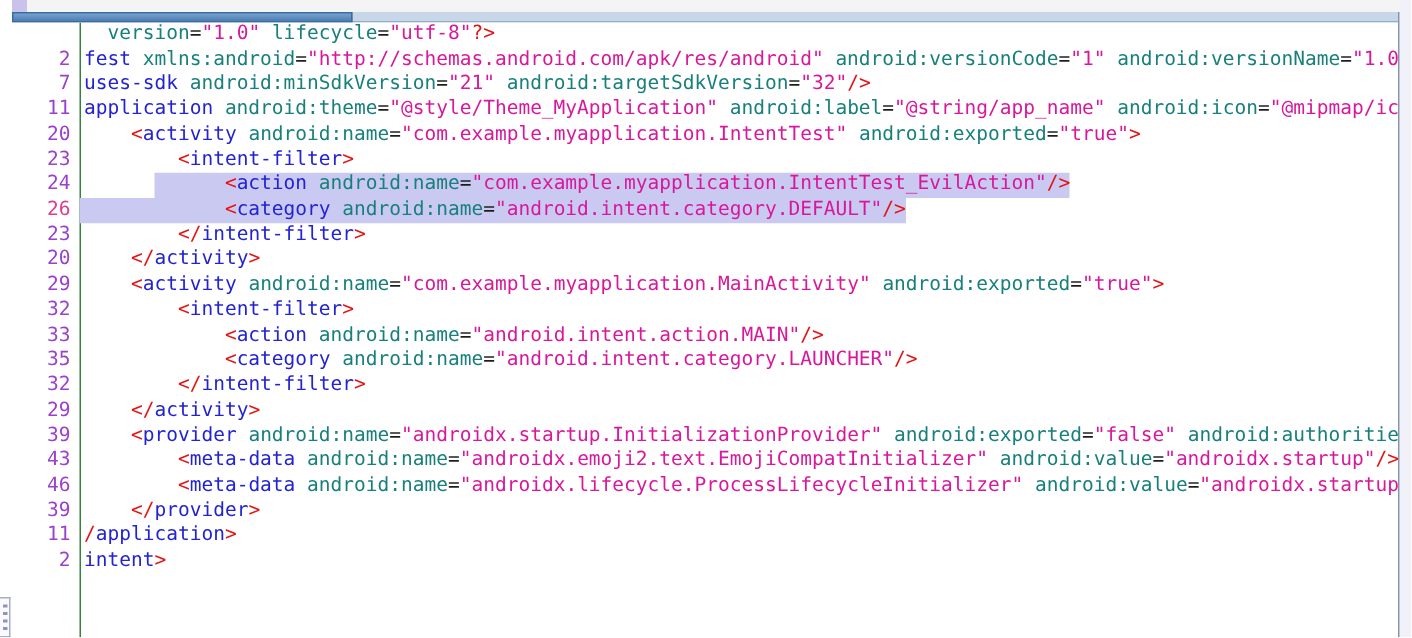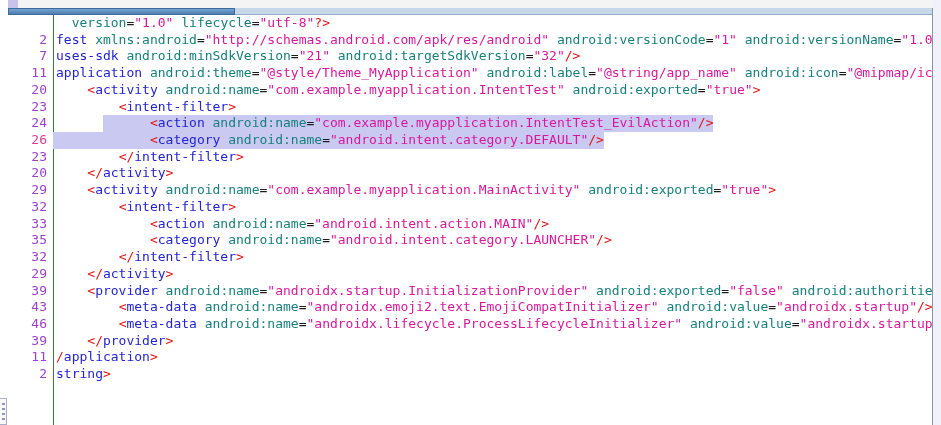--- a/index.html
+++ b/index.html
@@ -81,21 +81,21 @@
         <div class="row"><span class="num">32</span><span class="code"><span class="tk tk-sp">        </span><span class="tk tk-punct">&lt;</span><span class="tk tk-tag">intent-filter</span><span class="tk tk-punct">&gt;</span></span></div>
         <div class="row"><span class="num">33</span><span class="code"><span class="tk tk-sp">            </span><span class="tk tk-punct">&lt;</span><span class="tk tk-tag">action</span><span class="tk tk-sp"> </span><span class="tk tk-attr">android:name</span><span class="tk tk-eq">=</span><span class="tk tk-val">"android.intent.action.MAIN"</span><span class="tk tk-punct">/&gt;</span></span></div>
         <div class="row"><span class="num">35</span><span class="code"><span class="tk tk-sp">            </span><span class="tk tk-punct">&lt;</span><span class="tk tk-tag">category</span><span class="tk tk-sp"> </span><span class="tk tk-attr">android:name</span><span class="tk tk-eq">=</span><span class="tk tk-val">"android.intent.category.LAUNCHER"</span><span class="tk tk-punct">/&gt;</span></span></div>
         <div class="row"><span class="num">32</span><span class="code"><span class="tk tk-sp">        </span><span class="tk tk-punct">&lt;/</span><span class="tk tk-tag">intent-filter</span><span class="tk tk-punct">&gt;</span></span></div>
         <div class="row"><span class="num">29</span><span class="code"><span class="tk tk-sp">    </span><span class="tk tk-punct">&lt;/</span><span class="tk tk-tag">activity</span><span class="tk tk-punct">&gt;</span></span></div>
         <div class="row"><span class="num">39</span><span class="code"><span class="tk tk-sp">    </span><span class="tk tk-punct">&lt;</span><span class="tk tk-tag">provider</span><span class="tk tk-sp"> </span><span class="tk tk-attr">android:name</span><span class="tk tk-eq">=</span><span class="tk tk-val">"androidx.startup.InitializationProvider"</span><span class="tk tk-sp"> </span><span class="tk tk-attr">android:exported</span><span class="tk tk-eq">=</span><span class="tk tk-val">"false"</span><span class="tk tk-sp"> </span><span class="tk tk-attr">android:authorities</span></span></div>
         <div class="row"><span class="num">43</span><span class="code"><span class="tk tk-sp">        </span><span class="tk tk-punct">&lt;</span><span class="tk tk-tag">meta-data</span><span class="tk tk-sp"> </span><span class="tk tk-attr">android:name</span><span class="tk tk-eq">=</span><span class="tk tk-val">"androidx.emoji2.text.EmojiCompatInitializer"</span><span class="tk tk-sp"> </span><span class="tk tk-attr">android:value</span><span class="tk tk-eq">=</span><span class="tk tk-val">"androidx.startup"</span><span class="tk tk-punct">/&gt;</span></span></div>
         <div class="row"><span class="num">46</span><span class="code"><span class="tk tk-sp">        </span><span class="tk tk-punct">&lt;</span><span class="tk tk-tag">meta-data</span><span class="tk tk-sp"> </span><span class="tk tk-attr">android:name</span><span class="tk tk-eq">=</span><span class="tk tk-val">"androidx.lifecycle.ProcessLifecycleInitializer"</span><span class="tk tk-sp"> </span><span class="tk tk-attr">android:value</span><span class="tk tk-eq">=</span><span class="tk tk-val">"androidx.startup"</span></span></div>
         <div class="row"><span class="num">39</span><span class="code"><span class="tk tk-sp">    </span><span class="tk tk-punct">&lt;/</span><span class="tk tk-tag">provider</span><span class="tk tk-punct">&gt;</span></span></div>
         <div class="row"><span class="num">11</span><span class="code"><span class="tk tk-punct">/</span><span class="tk tk-tag">application</span><span class="tk tk-punct">&gt;</span></span></div>
-        <div class="row"><span class="num">2</span><span class="code"><span class="tk tk-tag">string</span><span class="tk tk-punct">&gt;</span></span></div>
+        <div class="row"><span class="num">2</span><span class="code"><span class="tk tk-tag">intent</span><span class="tk tk-punct">&gt;</span></span></div>
       </div>
   </div>
 
   <div class="right-strip"></div>
   <div class="right-border"></div>
 
   <div class="vscroll-bottom">
     <i></i>
       <i></i>
       <i></i>

